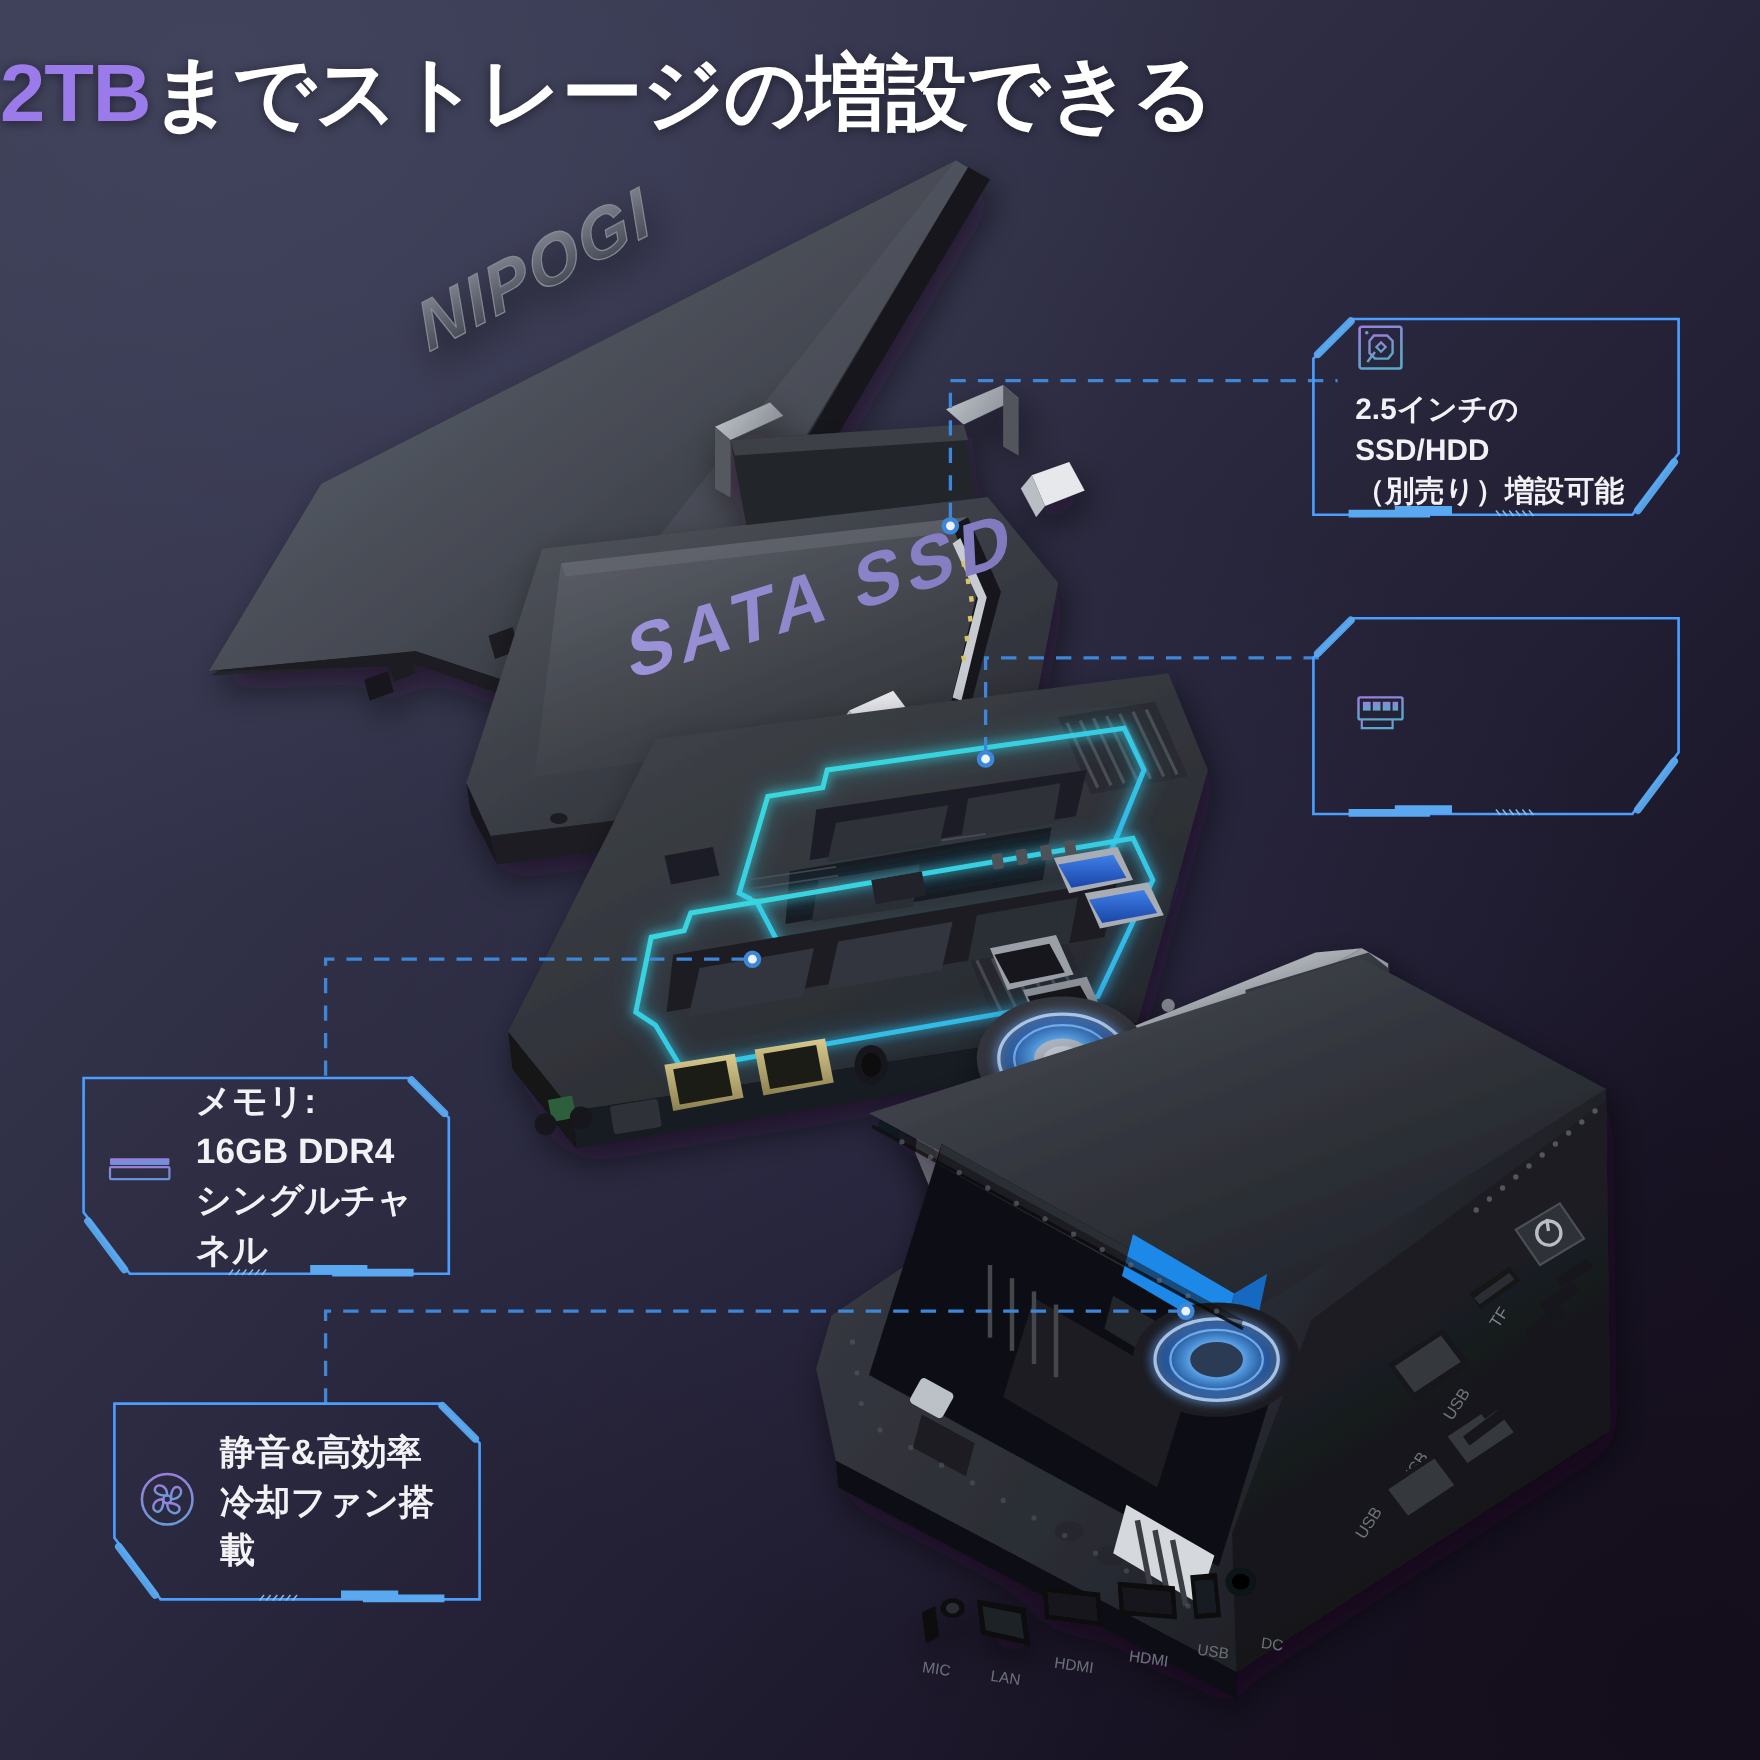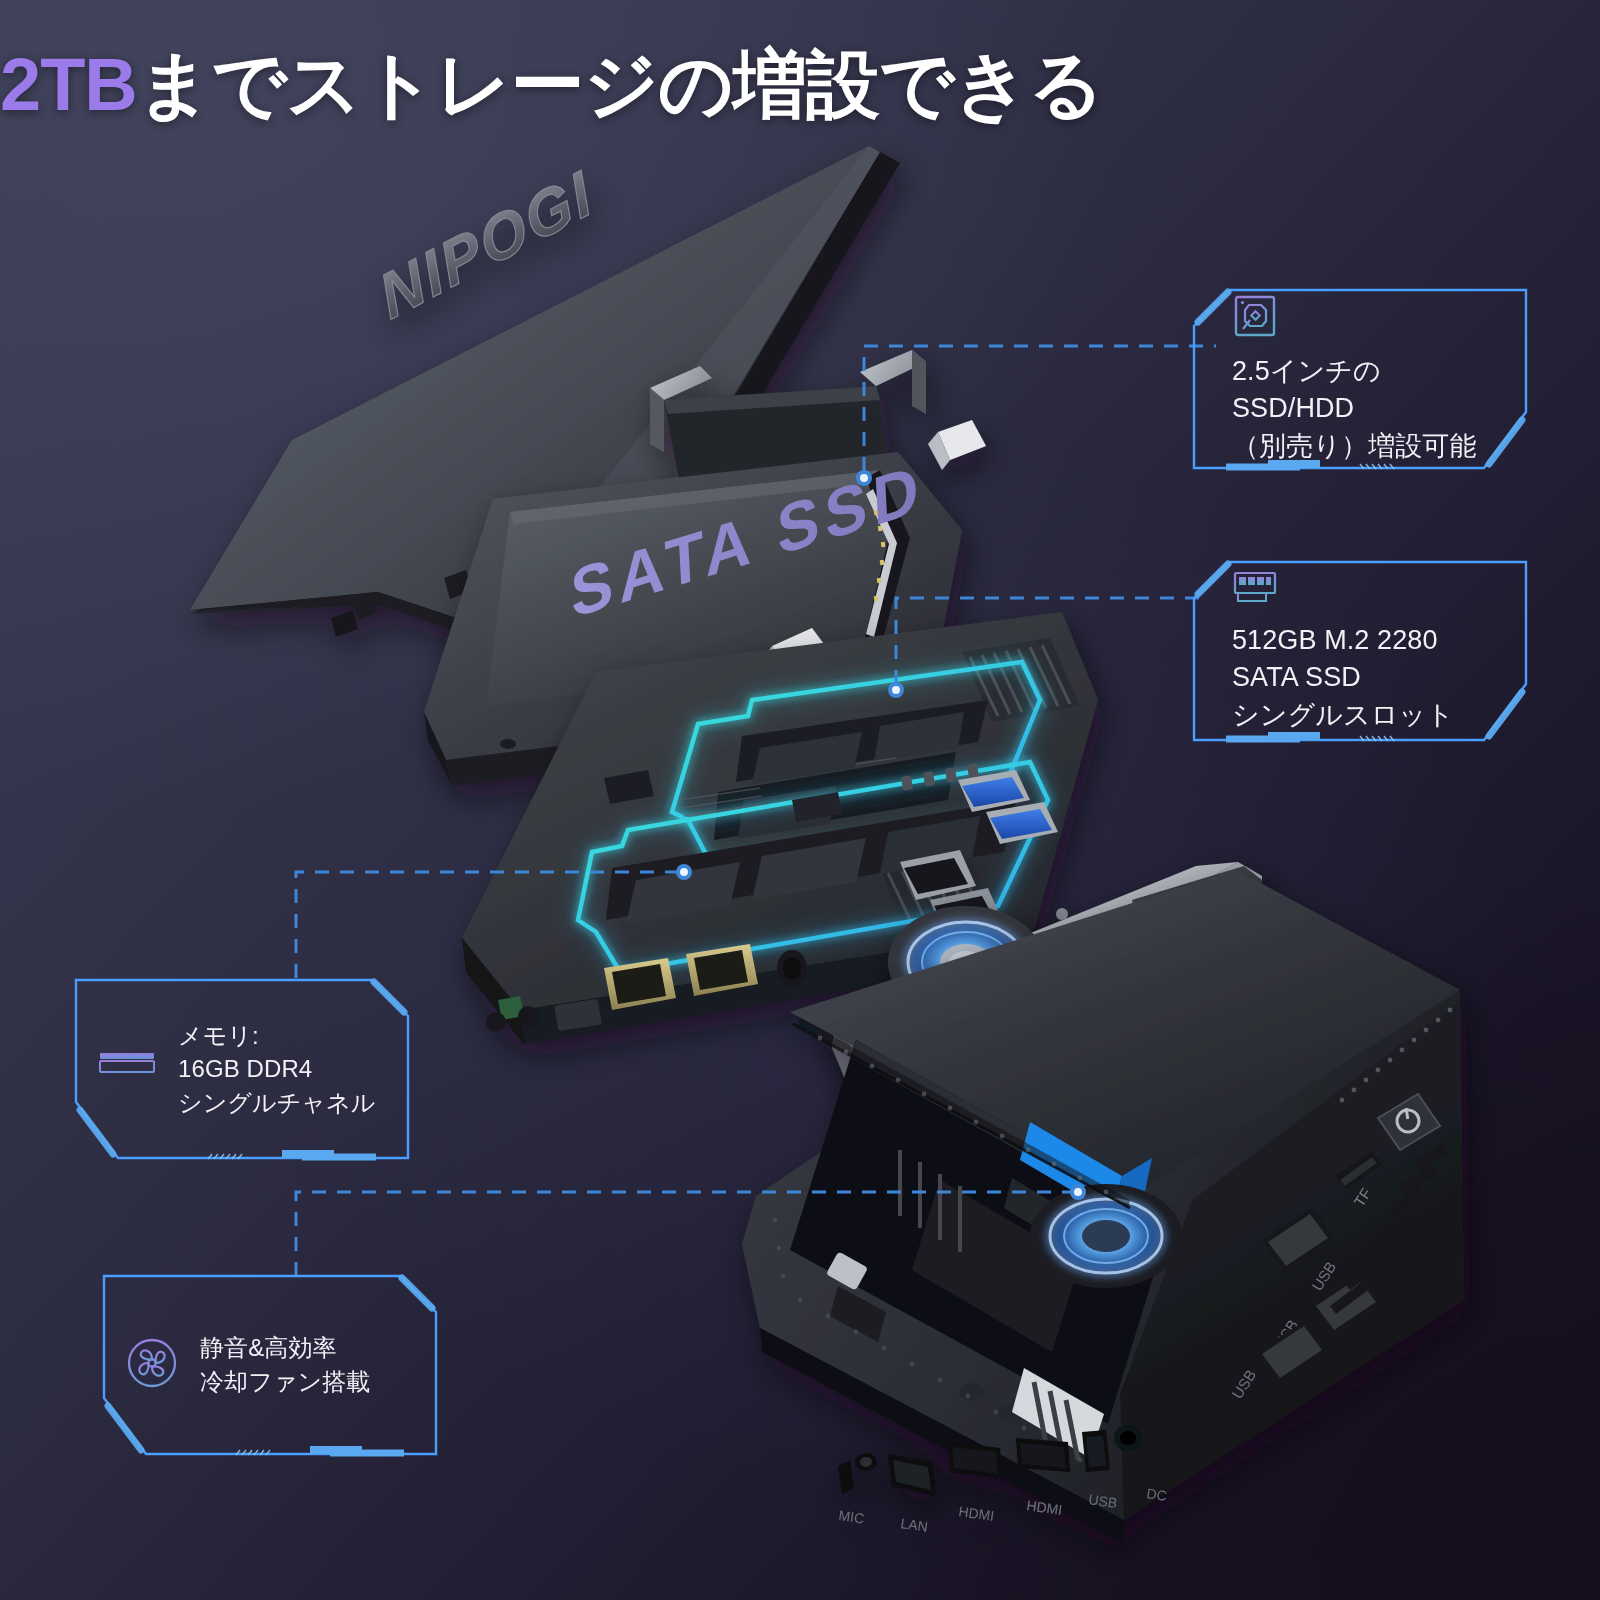--- a/index.html
+++ b/index.html
@@ -36,22 +36,22 @@
   .callout { position:absolute; z-index:35; }
   .cbox { position:absolute; inset:0; }
   .cbox svg { position:absolute; left:0; top:0; overflow:visible; }
   .c-body {
     position:absolute; inset:0;
     display:flex; align-items:center; gap:22px;
     padding:0 30px;
   }
   .callout.left .c-body { padding-left:24px; }
   .callout.right .c-body { flex-direction:column; align-items:flex-start; justify-content:center; gap:10px; padding-left:40px; }
-  .c-text { color:#f2f2f6; font-size:27px; line-height:1.38; white-space:pre-line; letter-spacing:.1px; }
-  .callout.left .c-text { font-size:24px; line-height:1.4; }
+  .c-text { color:#f2f2f6; font-size:27px; line-height:1.38; white-space:pre-line; letter-spacing:.1px;font-weight:bold; }
+  .callout.left .c-text { font-size:32px; line-height:1.4; }
   .c-icon { flex:0 0 auto; }
 
   
   .conn { position:absolute; z-index:30; }
   .conn svg { overflow:visible; }
 
   
   #art { position:absolute; left:0; top:0; width:1600px; height:1600px; z-index:20; }
   #art svg { display:block; }
 </style>
@@ -611,22 +611,20 @@
           <g stroke="url(#ig2)" stroke-width="2">
             <line x1="10" y1="26" x2="10" y2="32"></line>
               <line x1="14" y1="26" x2="14" y2="32"></line>
             <line x1="18" y1="26" x2="18" y2="32"></line>
               <line x1="22" y1="26" x2="22" y2="32"></line>
             <line x1="26" y1="26" x2="26" y2="32"></line>
               <line x1="30" y1="26" x2="30" y2="32"></line>
           </g>
         </svg>
       </div>
-      <div class="c-text">512GB M.2 2280 SATA SSD
-シングルスロット</div>
     </div>
   </div>
 
   <div class="callout left" style="left:74px;top:976px;width:336px;height:186px;">
     <div class="cbox">
       <svg width="336" height="186" viewBox="0 0 336 186">
         <path d="M334,40 L298,4 L2,4 L2,126 L44,182 L334,182 Z" fill="none" stroke="#4a9eff" stroke-width="2.4"></path>
         <path d="M330,36 L300,6" stroke="#5aa9f0" stroke-width="7" stroke-linecap="round" opacity=".95"></path>
         <path d="M39,178 L6,134" stroke="#5aa9f0" stroke-width="7" stroke-linecap="round" opacity=".95"></path>
         <path d="M302,181 L228,181" stroke="#5aa9f0" stroke-width="7"></path>

